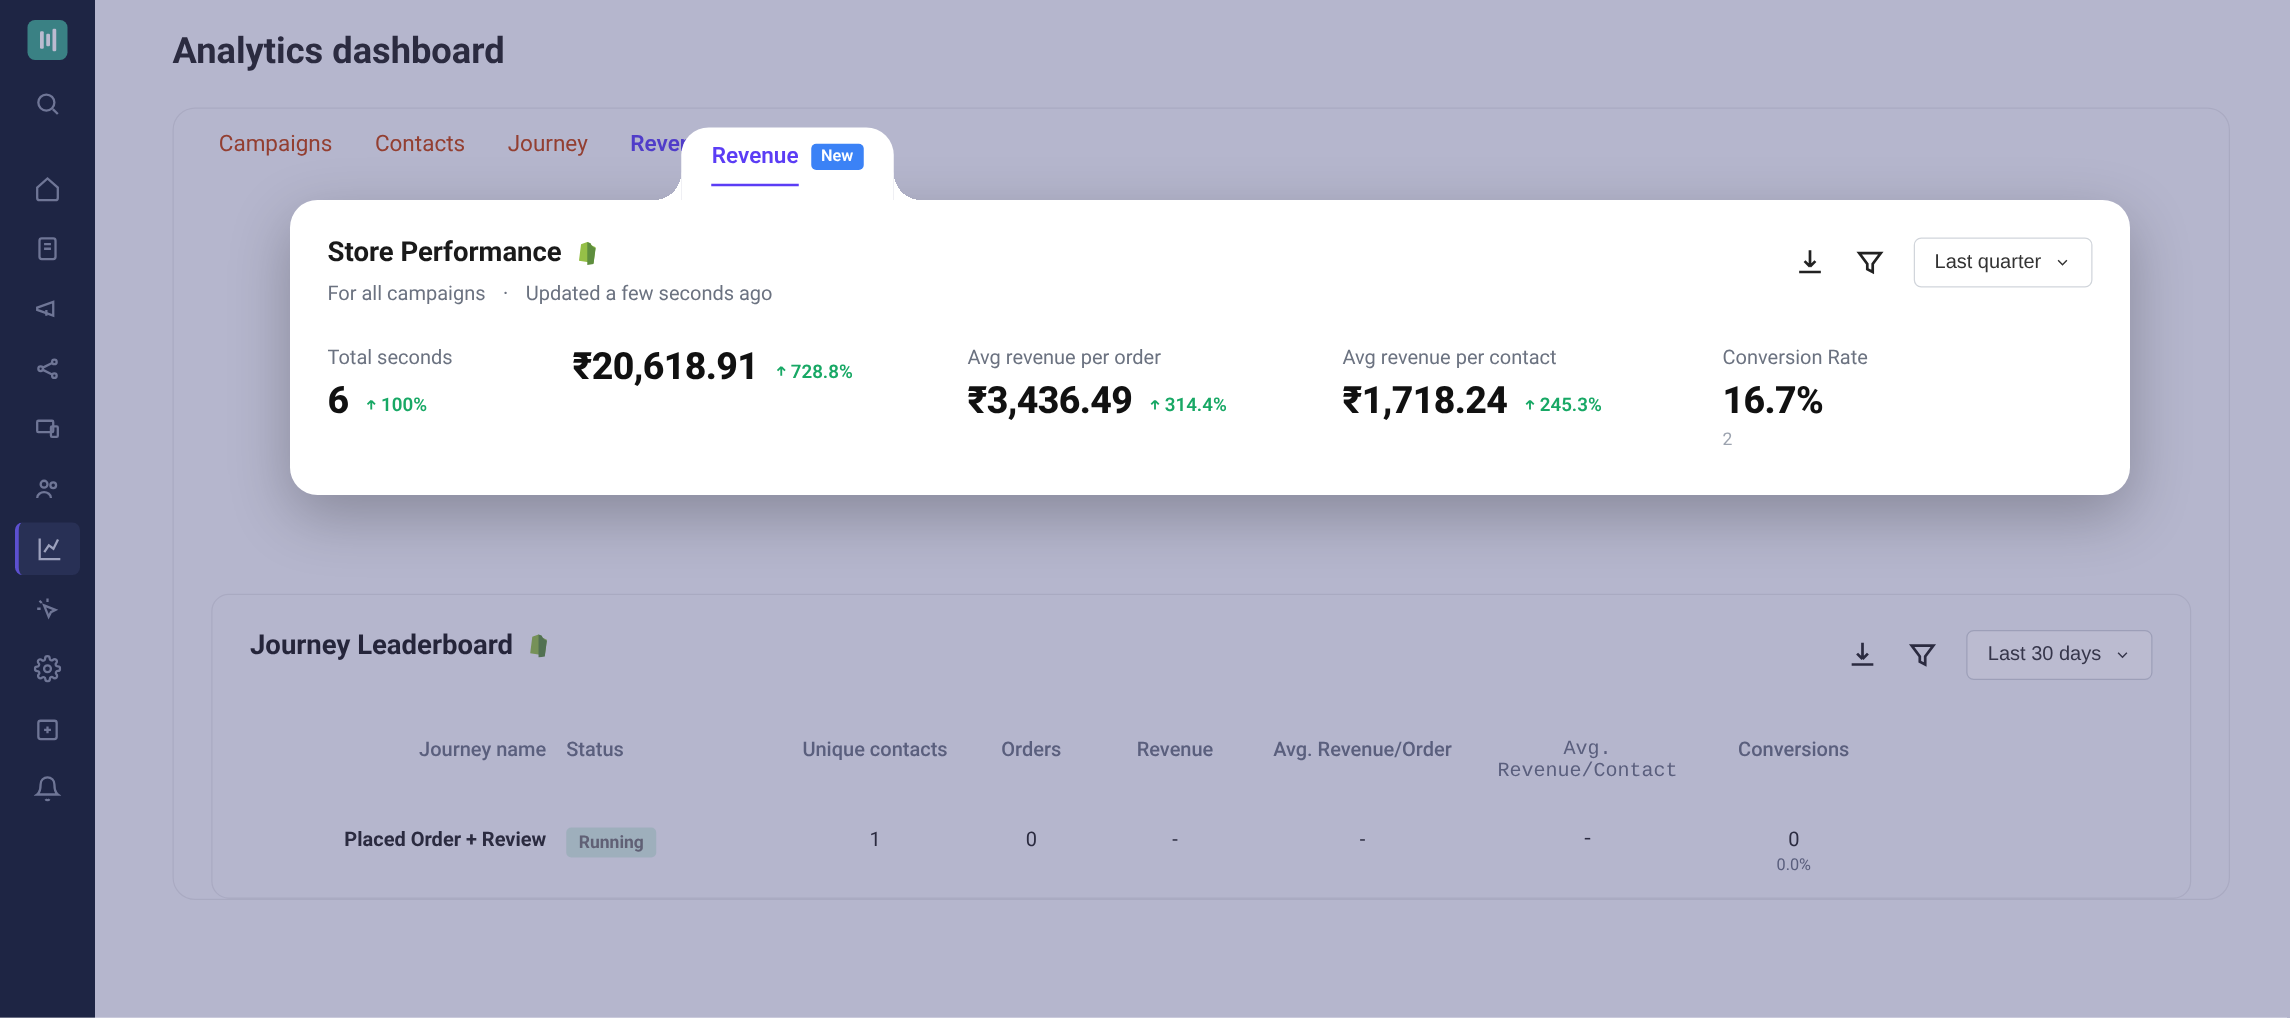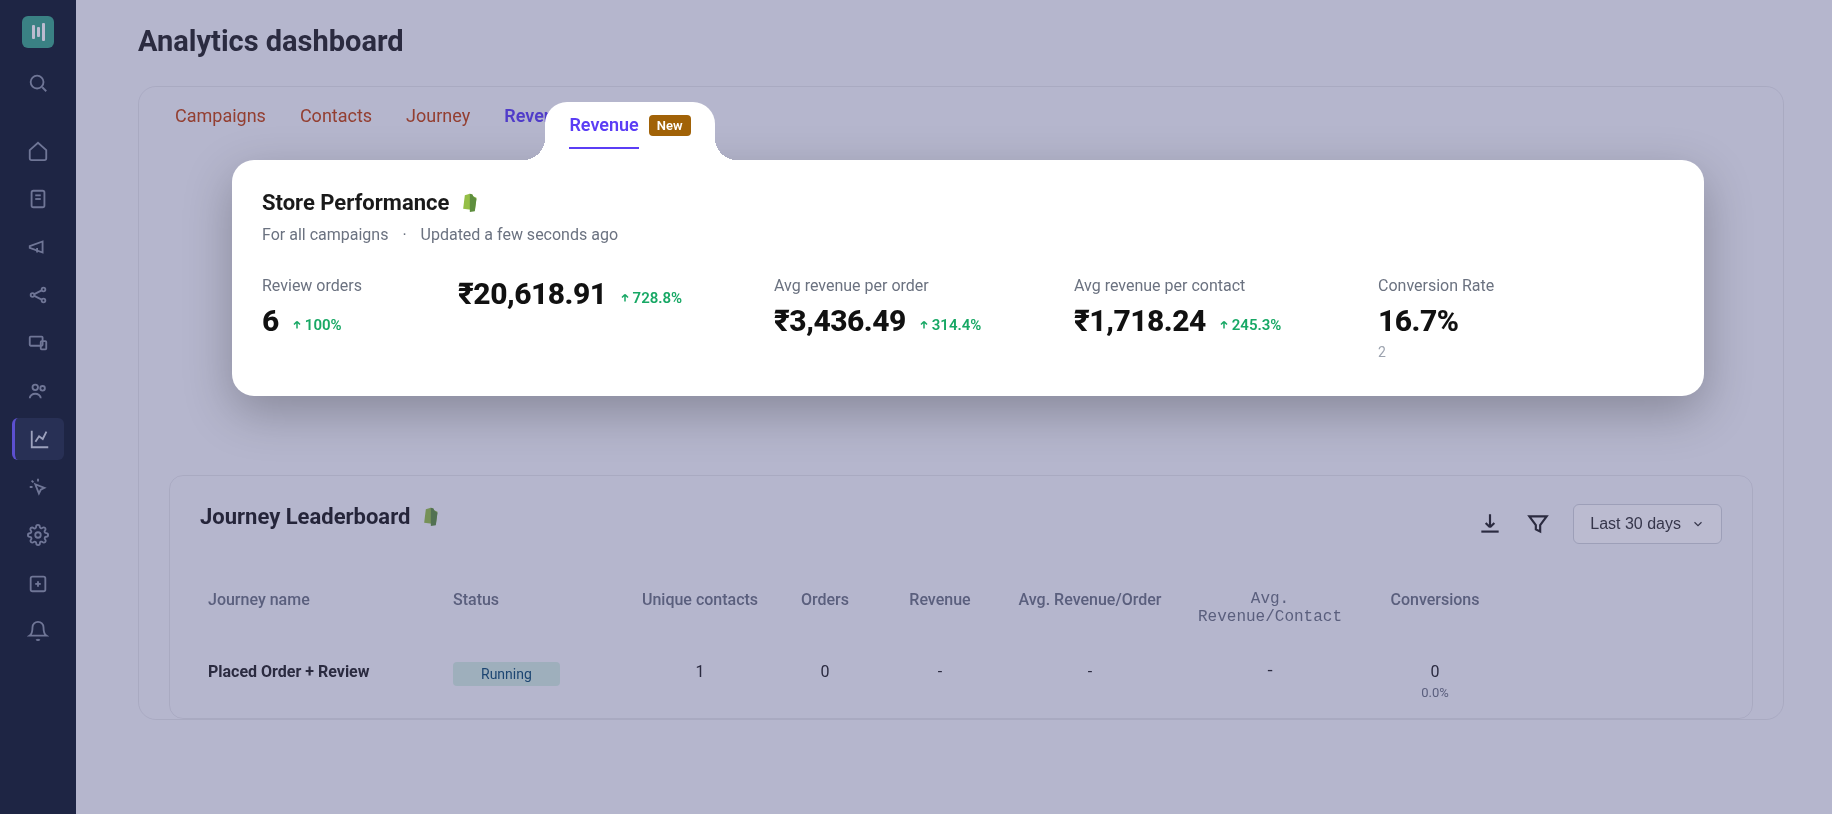--- a/index.html
+++ b/index.html
@@ -101,21 +101,21 @@
     display: flex;
     align-items: center;
     gap: 10px;
     height: 100%;
   }
   .tab.active {
     color: #5b3df5;
     font-weight: 600;
   }
   .badge-new {
-    background: #a16207;
+    background: #3b82f6;
     color: #fff;
     font-size: 13px;
     font-weight: 600;
     padding: 3px 8px;
     border-radius: 4px;
   }
 
   
   .spotlight {
     position: absolute;
@@ -228,43 +228,44 @@
   .card.journey { margin-top: 332px; }
   .card .card-header { padding-top:0; }
   .table-head {
     display:flex;
     margin-top: 46px;
     color:#6b7280;
     font-size:16px;
     font-weight:500;
   }
   .th, .td { padding: 0 8px; }
-  .col-name   { width: 245px; }
+  .col-name   { width: 245px; text-align: right; }
   .col-status { width: 180px; }
   .col-uc     { width: 150px; text-align:center;}
   .col-orders { width: 100px; text-align:center;}
   .col-rev    { width: 130px; text-align:center;}
   .col-aro    { width: 170px; text-align:center;}
   .col-arc    { width: 190px; text-align:center;font-family:Liberation Mono, monospace;}
   .col-conv   { width: 140px; text-align:center;}
   .table-row {
     display:flex;
     margin-top: 36px;
     align-items:flex-start;
     font-size:16px;
     color:#222;
   }
   .table-row .col-name { font-weight:700; }
   .status-pill {
     background:#d3ede1;
-    color:#0c4a6e;
+    color:#737373;
     font-size:14px;
-    padding:4px 28px;
+    padding:4px 10px;
     border-radius:4px;
     display:inline-block;
+    font-weight:bold;
   }
   .conv-cell { text-align:center; }
   .conv-sub { font-size:13px; color:#6b7280; margin-top:4px; }
 
 </style>
 </head>
 <body>
 
 <nav class="sidebar">
   <div class="logo">
@@ -446,25 +447,44 @@
               <path fill="#5e8e3e" d="M17 5l-1-2-3-1v22l6-1 2-15-2-1-2-2z"></path>
             </svg>
         </span>
       </div>
       <div class="card-sub">
         <span>For all campaigns</span>
         <span class="dot">·</span>
         <span>Updated a few seconds ago</span>
       </div>
     </div>
+    <div class="card-actions">
+      <div class="icon-btn">
+        <svg viewBox="0 0 24 24" fill="none" stroke="currentColor" stroke-width="2">
+            <path d="M12 3v12m0 0l-4-4m4 4l4-4"></path>
+            <path d="M4 19h16"></path>
+          </svg>
+      </div>
+      <div class="icon-btn">
+        <svg viewBox="0 0 24 24" fill="none" stroke="currentColor" stroke-width="2">
+            <path d="M4 5h16l-6 8v6l-4-2v-4z"></path>
+          </svg>
+      </div>
+      <button class="range-btn">
+        <span>Last quarter</span>
+        <svg width="14" height="14" viewBox="0 0 24 24" fill="none" stroke="currentColor" stroke-width="2">
+            <polyline points="6 9 12 15 18 9"></polyline>
+          </svg>
+      </button>
+    </div>
   </div>
 
   <div class="stats">
     <div class="stat">
-      <div class="stat-label">Review orders</div>
+      <div class="stat-label">Total seconds</div>
       <div class="stat-row">
         <span class="stat-value">6</span>
         <span class="stat-delta">
             <svg viewBox="0 0 24 24" fill="none" stroke="currentColor" stroke-width="3">
               <path d="M12 19V5m0 0l-6 6m6-6l6 6"></path>
             </svg>
             <span>100%</span>
           </span>
       </div>
     </div>

